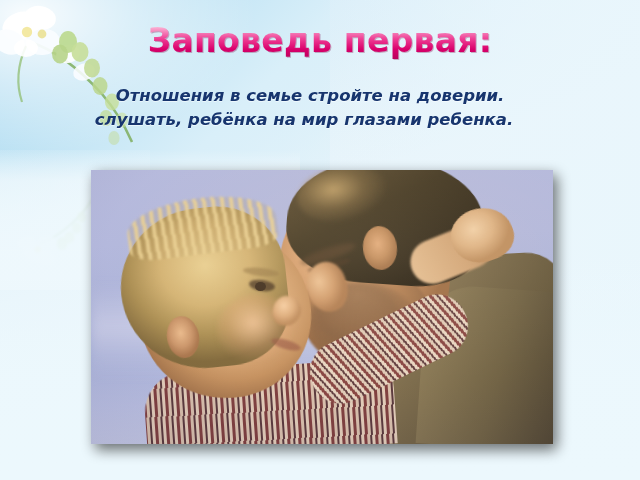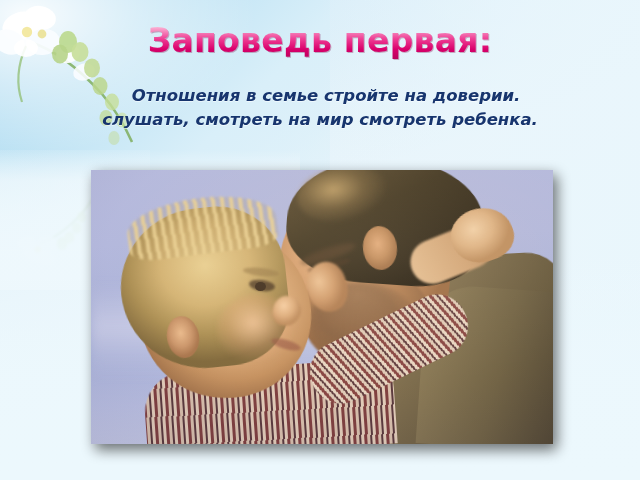--- a/index.html
+++ b/index.html
@@ -123,21 +123,21 @@
     background-clip: text;
     color: transparent;
     -webkit-text-fill-color: transparent;
     text-shadow: 0 0 0 rgba(0,0,0,0);
     filter: drop-shadow(1.5px 1.5px 0.6px rgba(120,0,60,.30));
   }
 
   
   .body-text {
     position: absolute;
-    left: 34px;
+    left: 18px;
     top: 84px;
     width: 572px;
     text-align: center;
     color: #17356e;
     font-family: "DejaVu Sans", sans-serif;
     font-weight: bold;
     font-style: italic;
     font-size: 16.5px;
     line-height: 24px;
     letter-spacing: 0px;
@@ -489,21 +489,21 @@
     </g>
   </svg>
   <div class="refl-mask"></div>
 
   <div class="title-wrap">
     <span class="title">Заповедь первая:</span>
   </div>
 
   <div class="body-text">
     <span class="line l1">Отношения  в семье стройте на доверии.</span>
-    <span class="line l3">слушать, смотреть на мир смотреть ребенка.</span>
+    <span class="line l3">слушать, ребёнка на мир глазами ребенка.</span>
   </div>
 
   <div class="photo-shadow"></div>
   <div class="photo">
     <div class="photo-inner">
       <div class="ph-sky"></div>
       <div class="ph-sky-haze"></div>
 
       <div class="dad-body"></div>
       <div class="dad-shoulder"></div>

